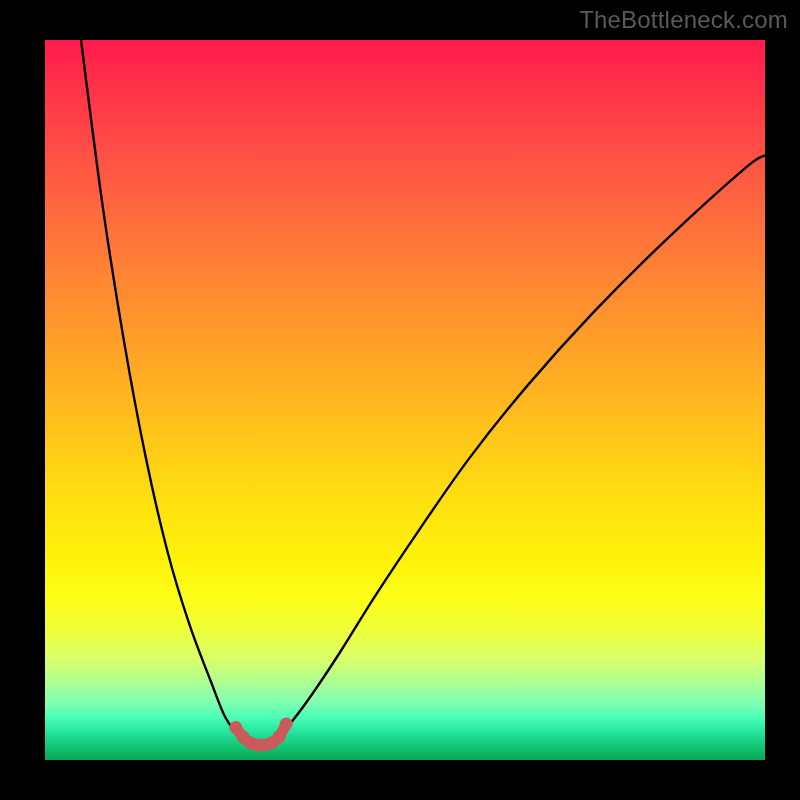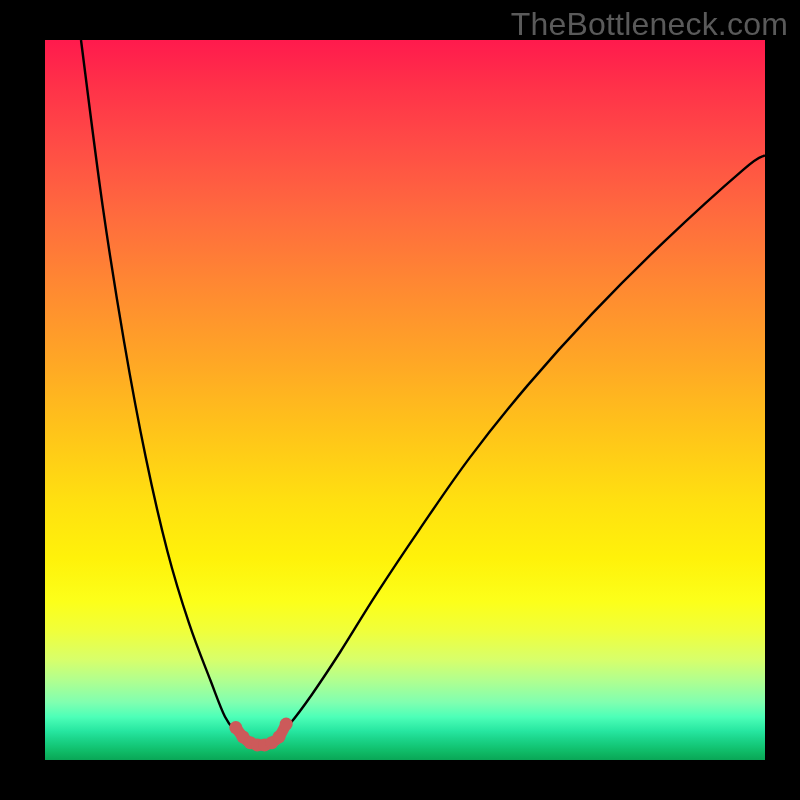--- a/index.html
+++ b/index.html
@@ -47,21 +47,21 @@
       #14c878 98%,
       #0eb864 99%,
       #0aa656 100%
     );
   }
   .watermark {
     position: absolute;
     top: 6px;
     right: 12px;
     color: #5a5a5a;
-    font-size: 32px;
+    font-size: 24px;
     font-weight: 500;
     letter-spacing: 0.2px;
     user-select: none;
   }
   svg.curves {
     position: absolute;
     left: 0;
     top: 0;
     width: 720px;
     height: 720px;

